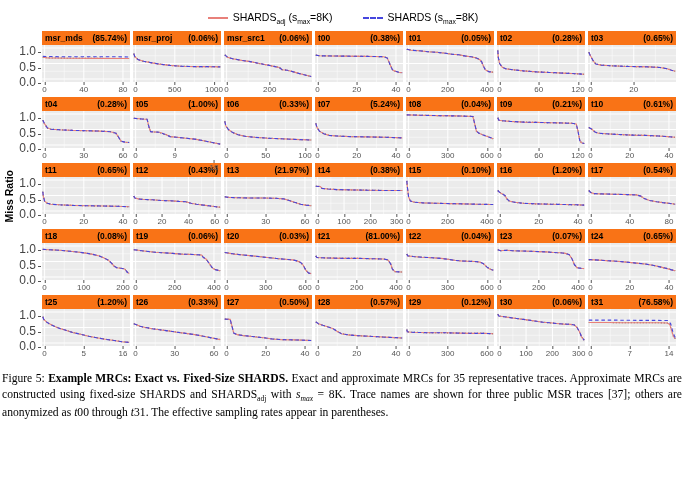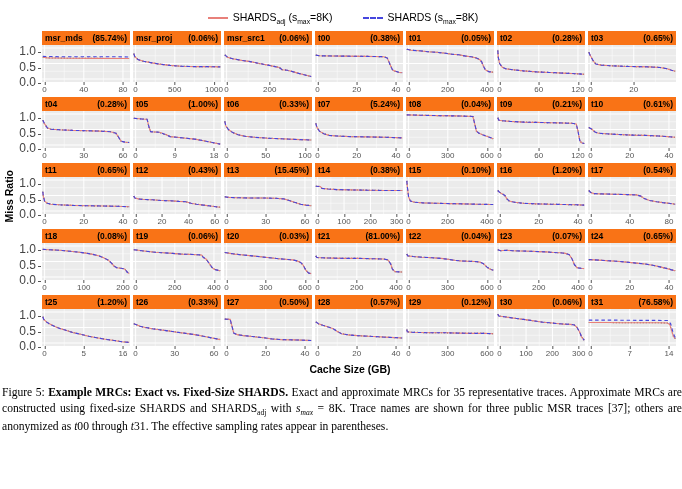--- a/index.html
+++ b/index.html
@@ -289,21 +289,21 @@
                 <line x1="2.6399999999999997" y1="0" x2="2.6399999999999997" y2="37" stroke="#ffffff" stroke-width="1"></line>
                 <line x1="41.8" y1="0" x2="41.8" y2="37" stroke="#ffffff" stroke-width="1"></line>
                 <line x1="80.96000000000001" y1="0" x2="80.96000000000001" y2="37" stroke="#ffffff" stroke-width="1"></line>
                 <path d="M0.8 7.3 L8.8 8.0 L14.1 8.3 L15.8 15.4 L17.6 20.7 L26.4 21.3 L33.4 23.8 L37.0 25.6 L44.0 26.3 L52.8 27.2 L61.6 28.1 L70.4 29.7 L79.2 31.5 L87.2 33.1 " fill="none" stroke="#3a3a3a" stroke-width="1.1" stroke-dasharray="0.9,2.1"></path>
                 <path d="M0.8 7.3 L8.8 8.0 L14.1 8.3 L15.8 15.4 L17.6 20.7 L26.4 21.3 L33.4 23.8 L37.0 25.6 L44.0 26.3 L52.8 27.2 L61.6 28.1 L70.4 29.7 L79.2 31.5 L87.2 33.1 " fill="none" stroke="#e8807a" stroke-width="1.1"></path>
                 <path d="M0.8 7.3 L8.8 8.0 L14.1 8.3 L15.8 15.4 L17.6 20.7 L26.4 21.3 L33.4 23.8 L37.0 25.6 L44.0 26.3 L52.8 27.2 L61.6 28.1 L70.4 29.7 L79.2 31.5 L87.2 33.1 " fill="none" stroke="#4646de" stroke-width="1.1" stroke-dasharray="3.5,2.8"></path>
               </svg>
               <div class="xticks">
                 <span class="xt" style="left: 2.6px;">0</span>
                 <span class="xt" style="left: 41.8px;">9</span>
-                <span class="xt" style="left: 81px;">18</span>
+                <span class="xt" style="left: 81px; margin-top: 12px;">18</span>
               </div>
             </div>
             <div class="panel">
               <div class="strip">
                 <span>t06</span>
                 <span>(0.33%)</span>
               </div>
               <svg class="plot" viewBox="0 0 88 37">
                 <line x1="0" y1="26.25" x2="88" y2="26.25" stroke="#ffffff" stroke-width="0.5"></line>
                 <line x1="0" y1="10.75" x2="88" y2="10.75" stroke="#ffffff" stroke-width="0.5"></line>
@@ -489,21 +489,21 @@
               <div class="xticks">
                 <span class="xt" style="left: 2.6px;">0</span>
                 <span class="xt" style="left: 29px;">20</span>
                 <span class="xt" style="left: 55.4px;">40</span>
                 <span class="xt" style="left: 81.8px;">60</span>
               </div>
             </div>
             <div class="panel">
               <div class="strip">
                 <span>t13</span>
-                <span>(15.45%)</span>
+                <span>(21.97%)</span>
               </div>
               <svg class="plot" viewBox="0 0 88 37">
                 <line x1="0" y1="26.25" x2="88" y2="26.25" stroke="#ffffff" stroke-width="0.5"></line>
                 <line x1="0" y1="10.75" x2="88" y2="10.75" stroke="#ffffff" stroke-width="0.5"></line>
                 <line x1="0" y1="34" x2="88" y2="34" stroke="#ffffff" stroke-width="1"></line>
                 <line x1="0" y1="18.5" x2="88" y2="18.5" stroke="#ffffff" stroke-width="1"></line>
                 <line x1="0" y1="3" x2="88" y2="3" stroke="#ffffff" stroke-width="1"></line>
                 <line x1="22.22" y1="0" x2="22.22" y2="37" stroke="#ffffff" stroke-width="0.5"></line>
                 <line x1="61.38" y1="0" x2="61.38" y2="37" stroke="#ffffff" stroke-width="0.5"></line>
                 <line x1="2.6399999999999997" y1="0" x2="2.6399999999999997" y2="37" stroke="#ffffff" stroke-width="1"></line>
@@ -1008,15 +1008,14 @@
               <div class="xticks">
                 <span class="xt" style="left: 2.6px;">0</span>
                 <span class="xt" style="left: 41.8px;">7</span>
                 <span class="xt" style="left: 81px;">14</span>
               </div>
             </div>
           </div>
         </div>
       </div>
   </div>
-  <div class="xlabel">Cache Size (GB)</div>
   <div class="caption"><span>Figure 5: </span><span class="b">Example MRCs: Exact vs. Fixed-Size SHARDS.</span><span> Exact and approximate MRCs for 35 representative traces. Approximate MRCs are constructed using fixed-size SHARDS and SHARDS</span><sub>adj</sub><span> with </span><span class="i">s</span><sub class="i">max</sub><span> = 8K. Trace names are shown for three public MSR traces [37]; others are anonymized as </span><span class="i">t</span><span>00 through </span><span class="i">t</span><span>31. The effective sampling rates appear in parentheses.</span></div>
 </div>
 
 </body></html>

